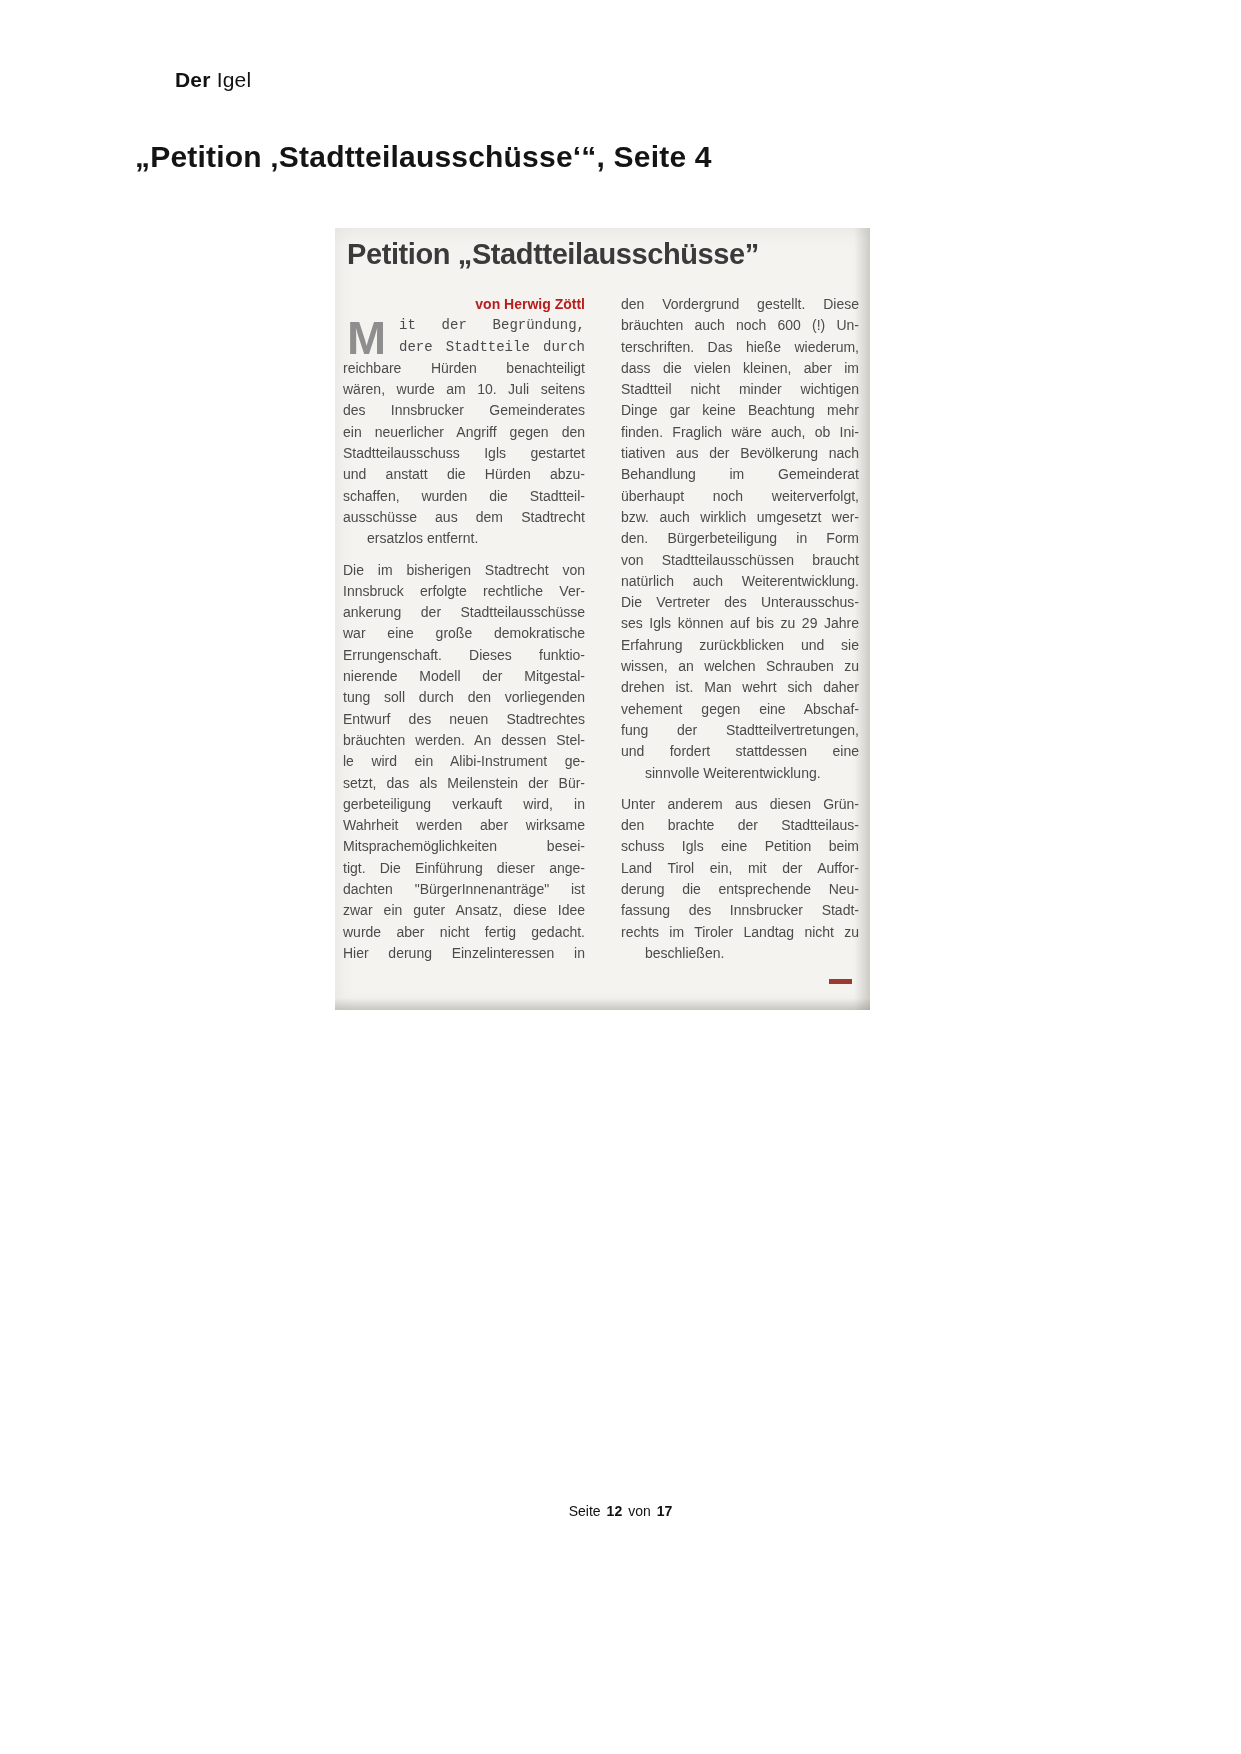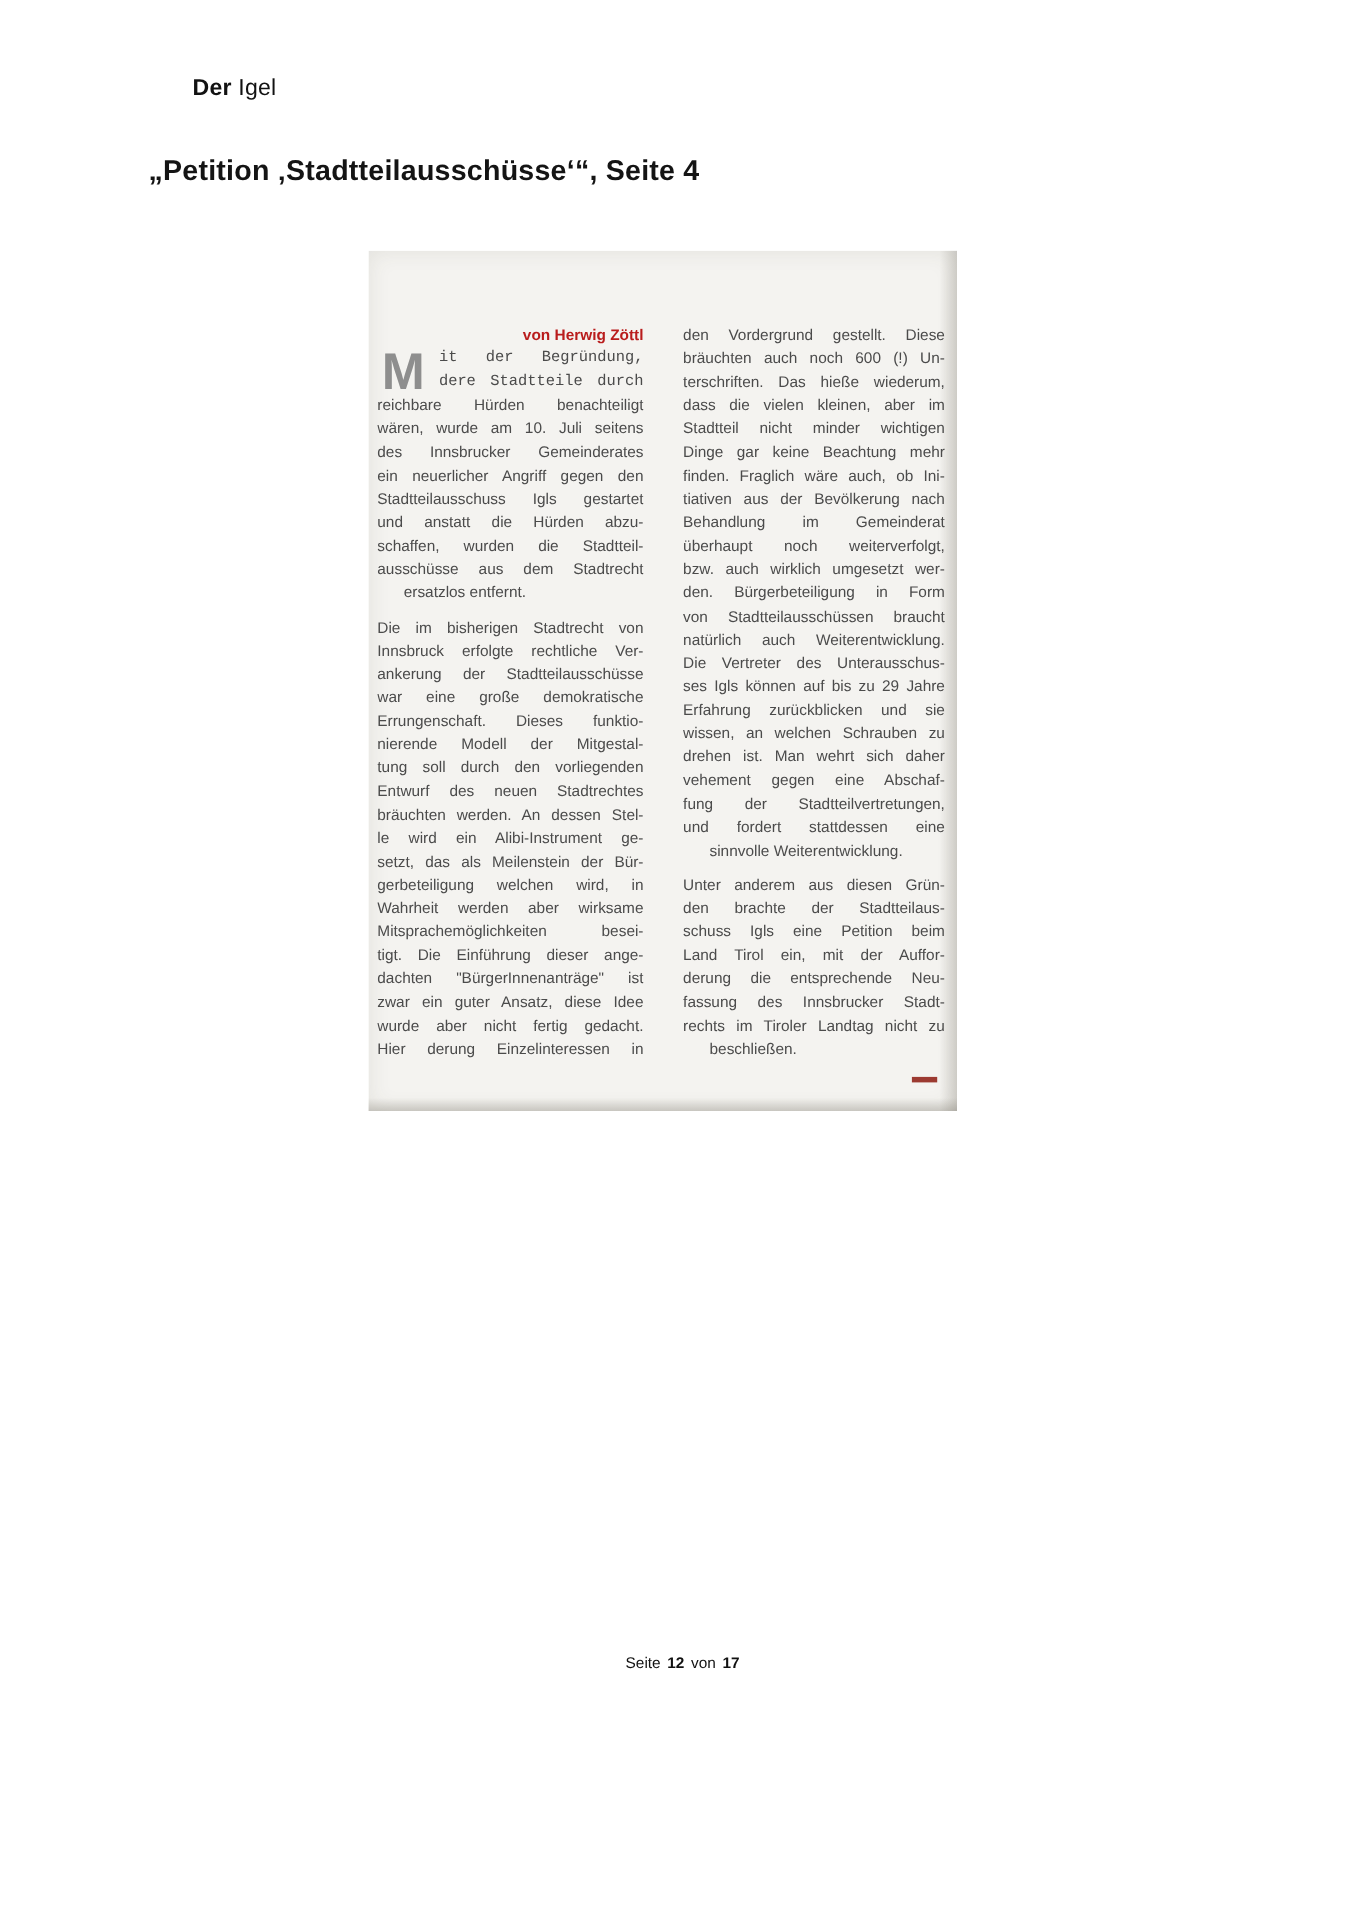--- a/index.html
+++ b/index.html
@@ -13,21 +13,21 @@
 
   
   .brand {
     position: absolute; left: 135px; top: 68px;
     font-size: 21px; color: #121212; letter-spacing: 0.2px; margin-left: 40px;
   }
   .brand .b { font-weight: bold; }
 
   .doc-title {
     position: absolute; left: 135px; top: 140px;
-    font-size: 26px; font-weight: bold; color: #141414;
+    font-size: 30px; font-weight: bold; color: #141414;
     letter-spacing: 0.2px;
   }
 
   
   .clipping {
     position: absolute; left: 335px; top: 228px;
     width: 535px; height: 782px;
     background: #f4f3f0;
     box-shadow: inset 0 0 20px rgba(70,64,52,0.10);
   }
@@ -88,20 +88,21 @@
 <body>
 
 <div class="brand">
   <span class="b">Der</span>
   <span>Igel</span>
 </div>
 
 <div class="doc-title">„Petition ‚Stadtteilausschüsse‘“, Seite 4</div>
 
 <div class="clipping">
+  <div class="headline">Petition „Stadtteilausschüsse”</div>
 
   <div class="col col1">
     <div class="byline">von Herwig Zöttl</div>
     <div class="dropcap">M</div>
   <div class="line indent">it der Begründung, dass an-</div>
       <div class="line indent">dere Stadtteile durch uner-</div>
       <div class="line">reichbare Hürden benachteiligt</div>
       <div class="line">wären, wurde am 10. Juli seitens</div>
       <div class="line">des Innsbrucker Gemeinderates</div>
       <div class="line">ein neuerlicher Angriff gegen den</div>
@@ -115,21 +116,21 @@
       <div class="line">Innsbruck erfolgte rechtliche Ver-</div>
       <div class="line">ankerung der Stadtteilausschüsse</div>
       <div class="line">war eine große demokratische</div>
       <div class="line">Errungenschaft. Dieses funktio-</div>
       <div class="line">nierende Modell der Mitgestal-</div>
       <div class="line">tung soll durch den vorliegenden</div>
       <div class="line">Entwurf des neuen Stadtrechtes</div>
       <div class="line">bräuchten werden. An dessen Stel-</div>
       <div class="line">le wird ein Alibi-Instrument ge-</div>
       <div class="line">setzt, das als Meilenstein der Bür-</div>
-      <div class="line">gerbeteiligung welchen wird, in</div>
+      <div class="line">gerbeteiligung verkauft wird, in</div>
       <div class="line">Wahrheit werden aber wirksame</div>
       <div class="line">Mitsprachemöglichkeiten besei-</div>
       <div class="line">tigt. Die Einführung dieser ange-</div>
       <div class="line">dachten "BürgerInnenanträge" ist</div>
       <div class="line">zwar ein guter Ansatz, diese Idee</div>
       <div class="line">wurde aber nicht fertig gedacht.</div>
       <div class="line">Hier derung Einzelinteressen in</div>
     </div>
 
   <div class="col col2">

